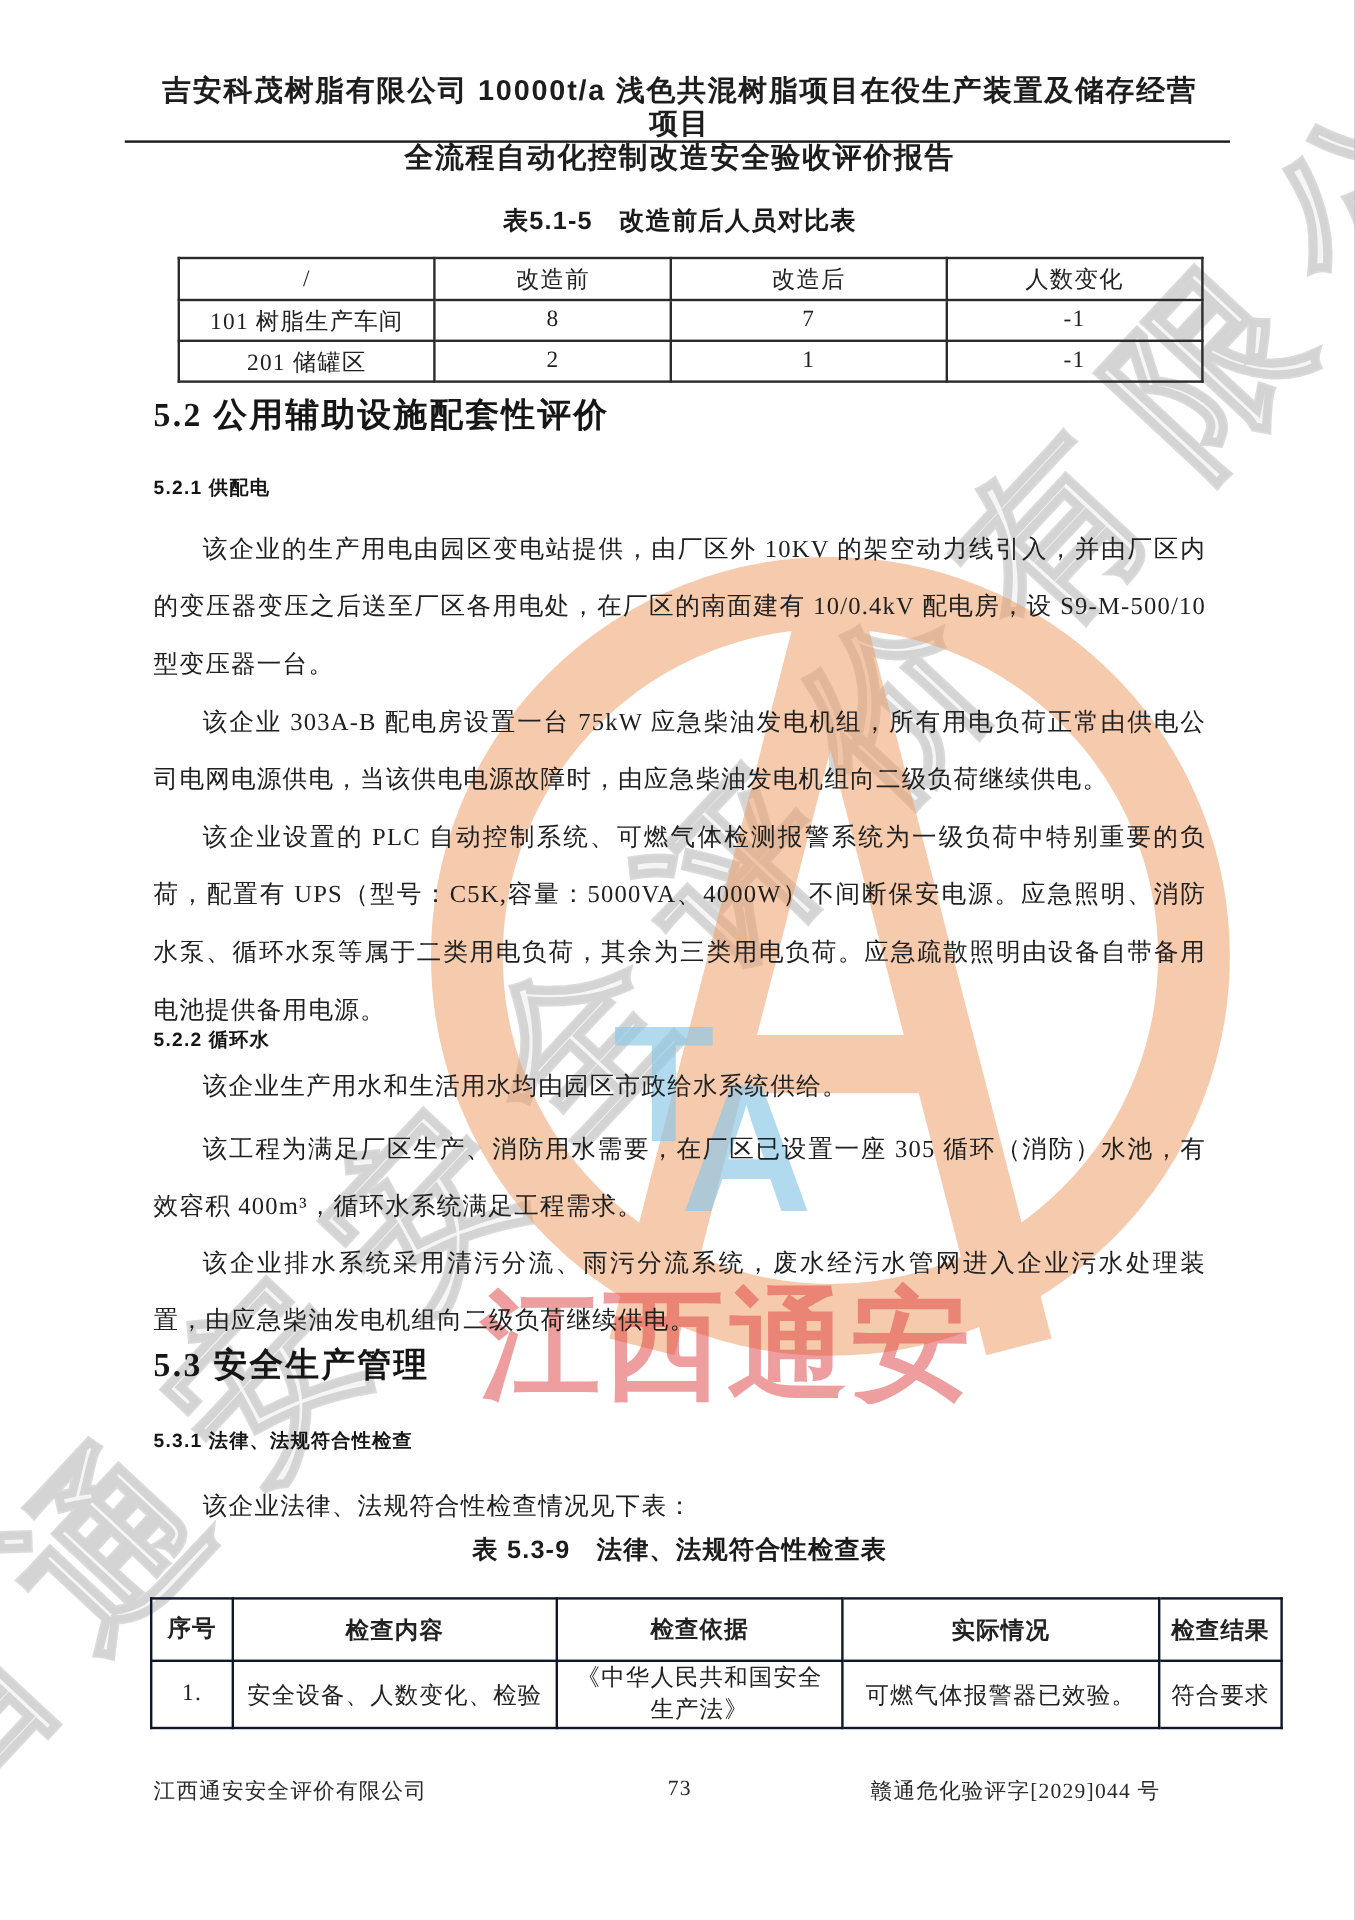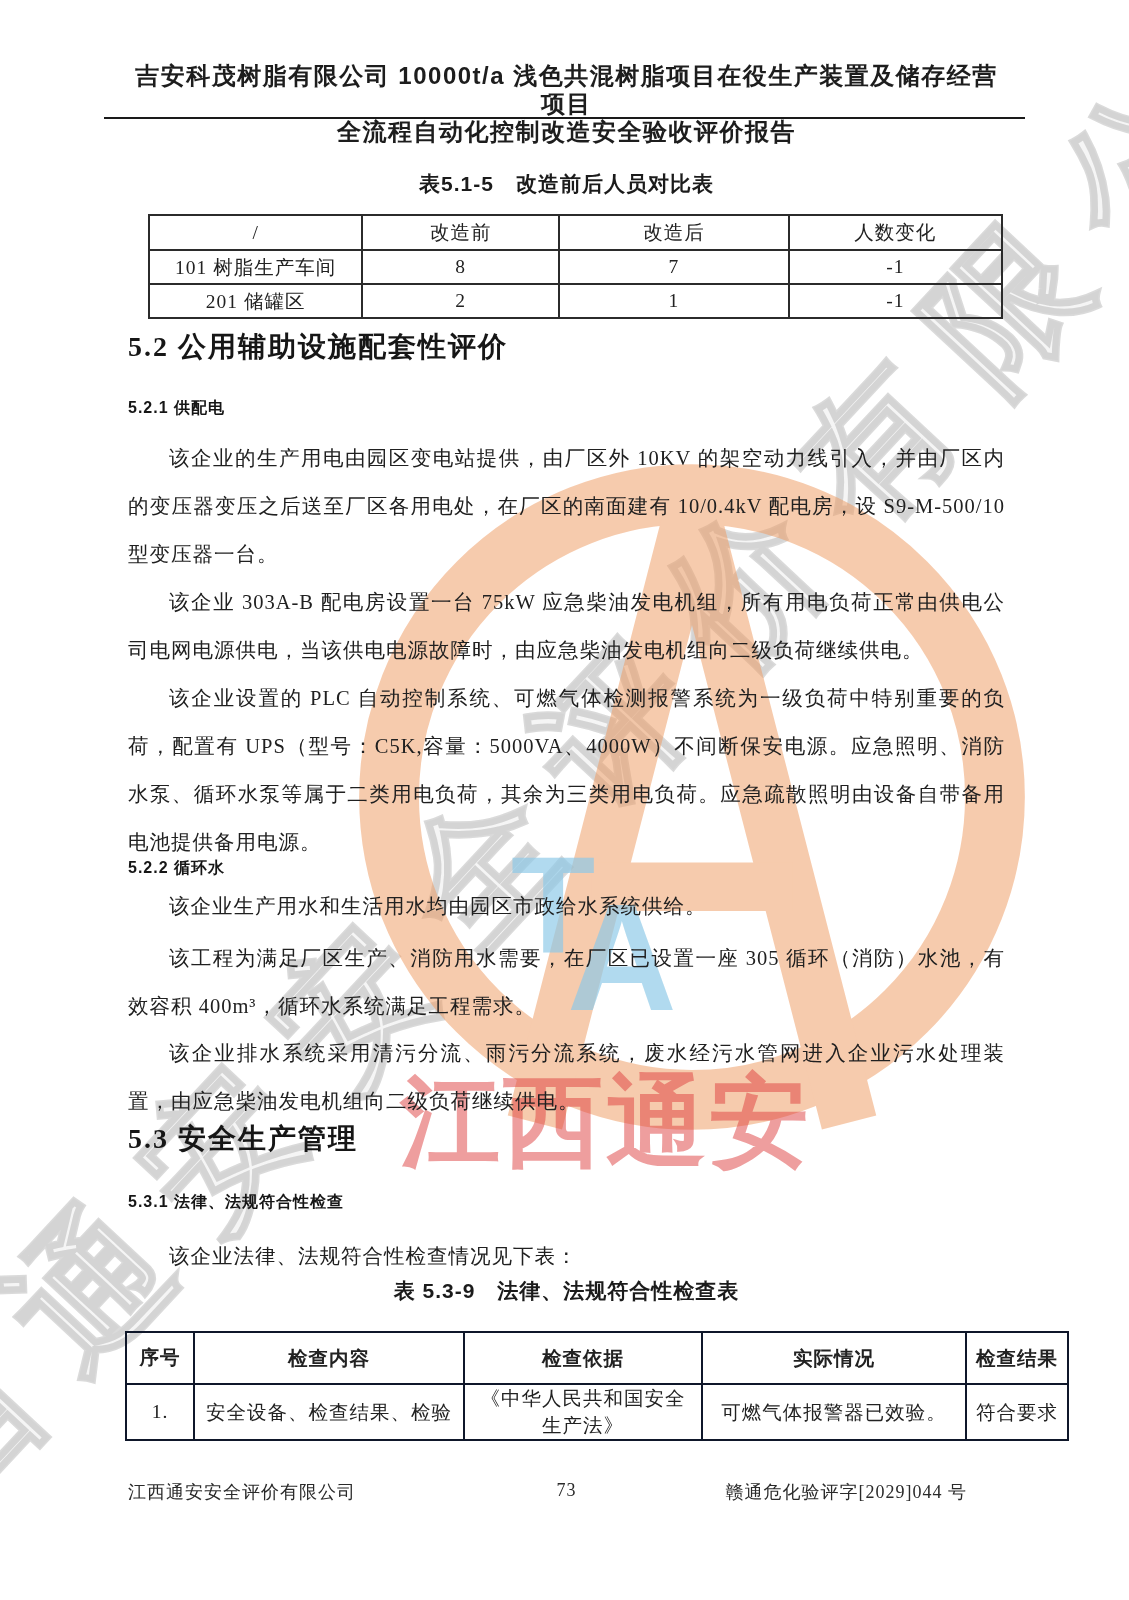--- a/index.html
+++ b/index.html
@@ -157,21 +157,21 @@
       <tbody>
           <tr>
         <th class="c0">序号</th>
         <th class="c1">检查内容</th>
         <th class="c2">检查依据</th>
         <th class="c3">实际情况</th>
         <th class="c4">检查结果</th>
       </tr>
       <tr>
         <td class="c0">1.</td>
-        <td class="c1">安全设备、检查结果、检验</td>
+        <td class="c1">安全设备、人数变化、检验</td>
         <td class="c2">《中华人民共和国安全生产法》</td>
         <td class="c3">可燃气体报警器已效验。</td>
         <td class="c4">符合要求</td>
       </tr>
     </tbody>
       </table>
 
   </div>
 
   <div class="footer">

